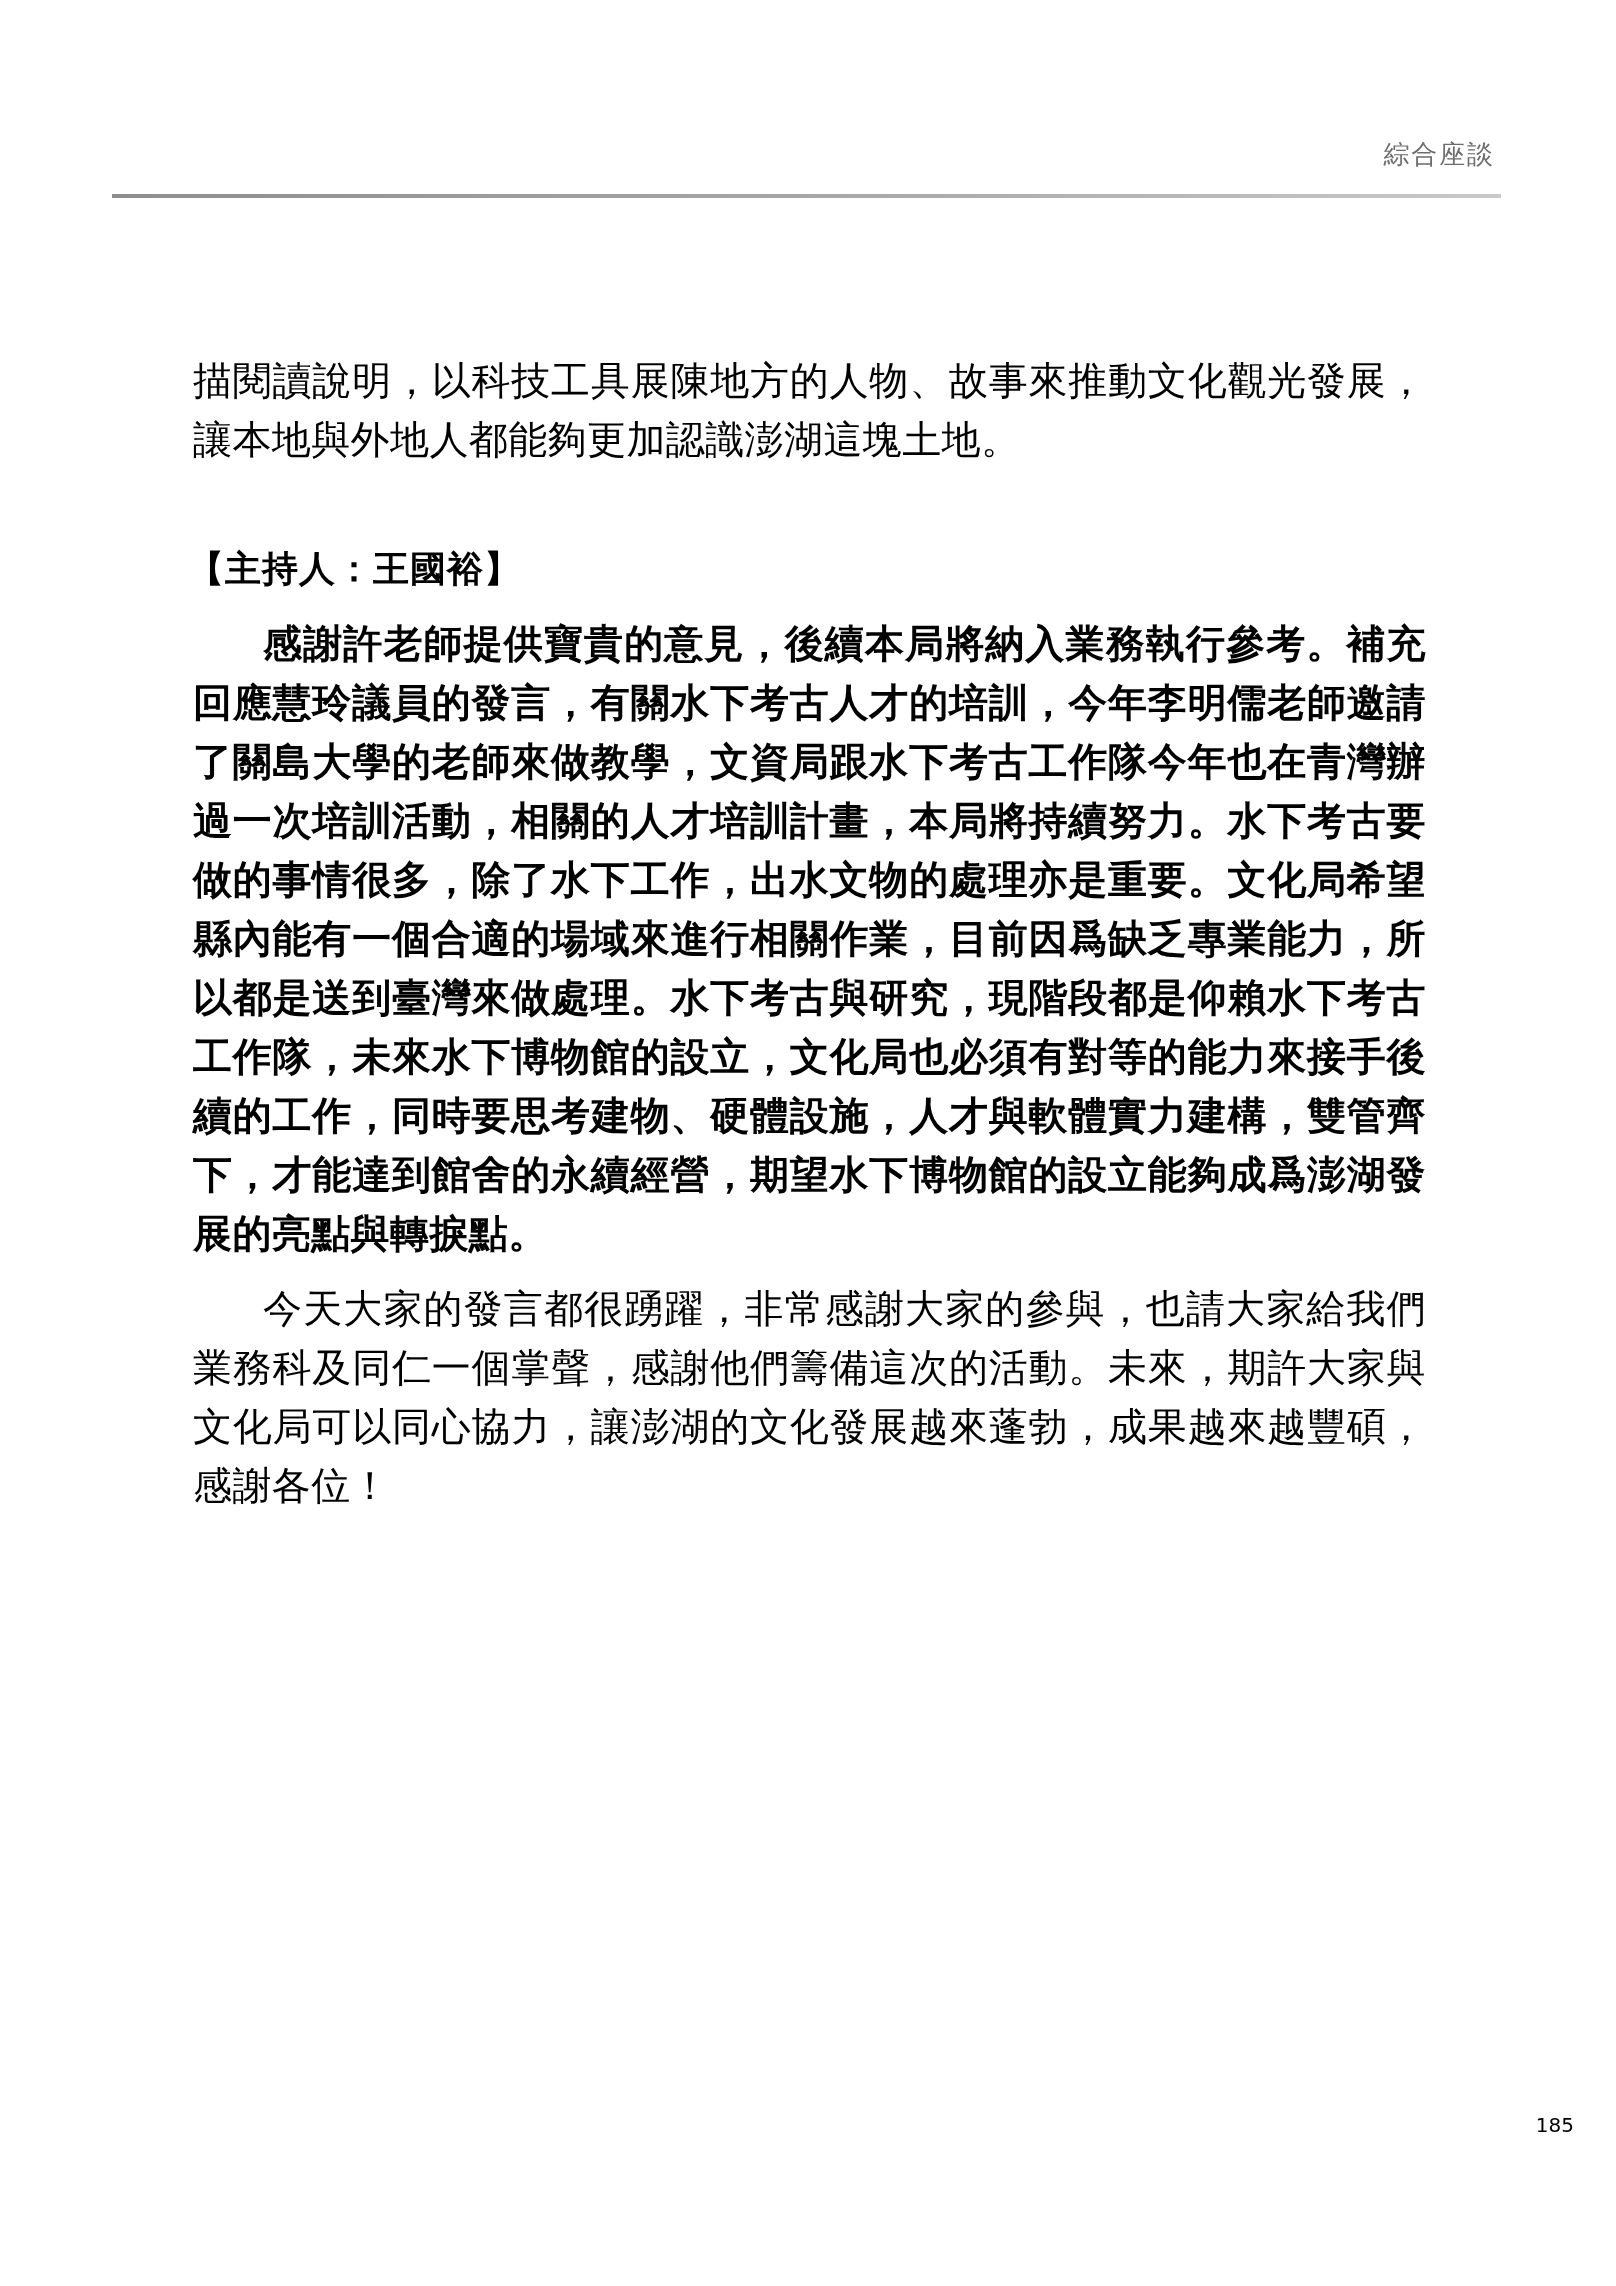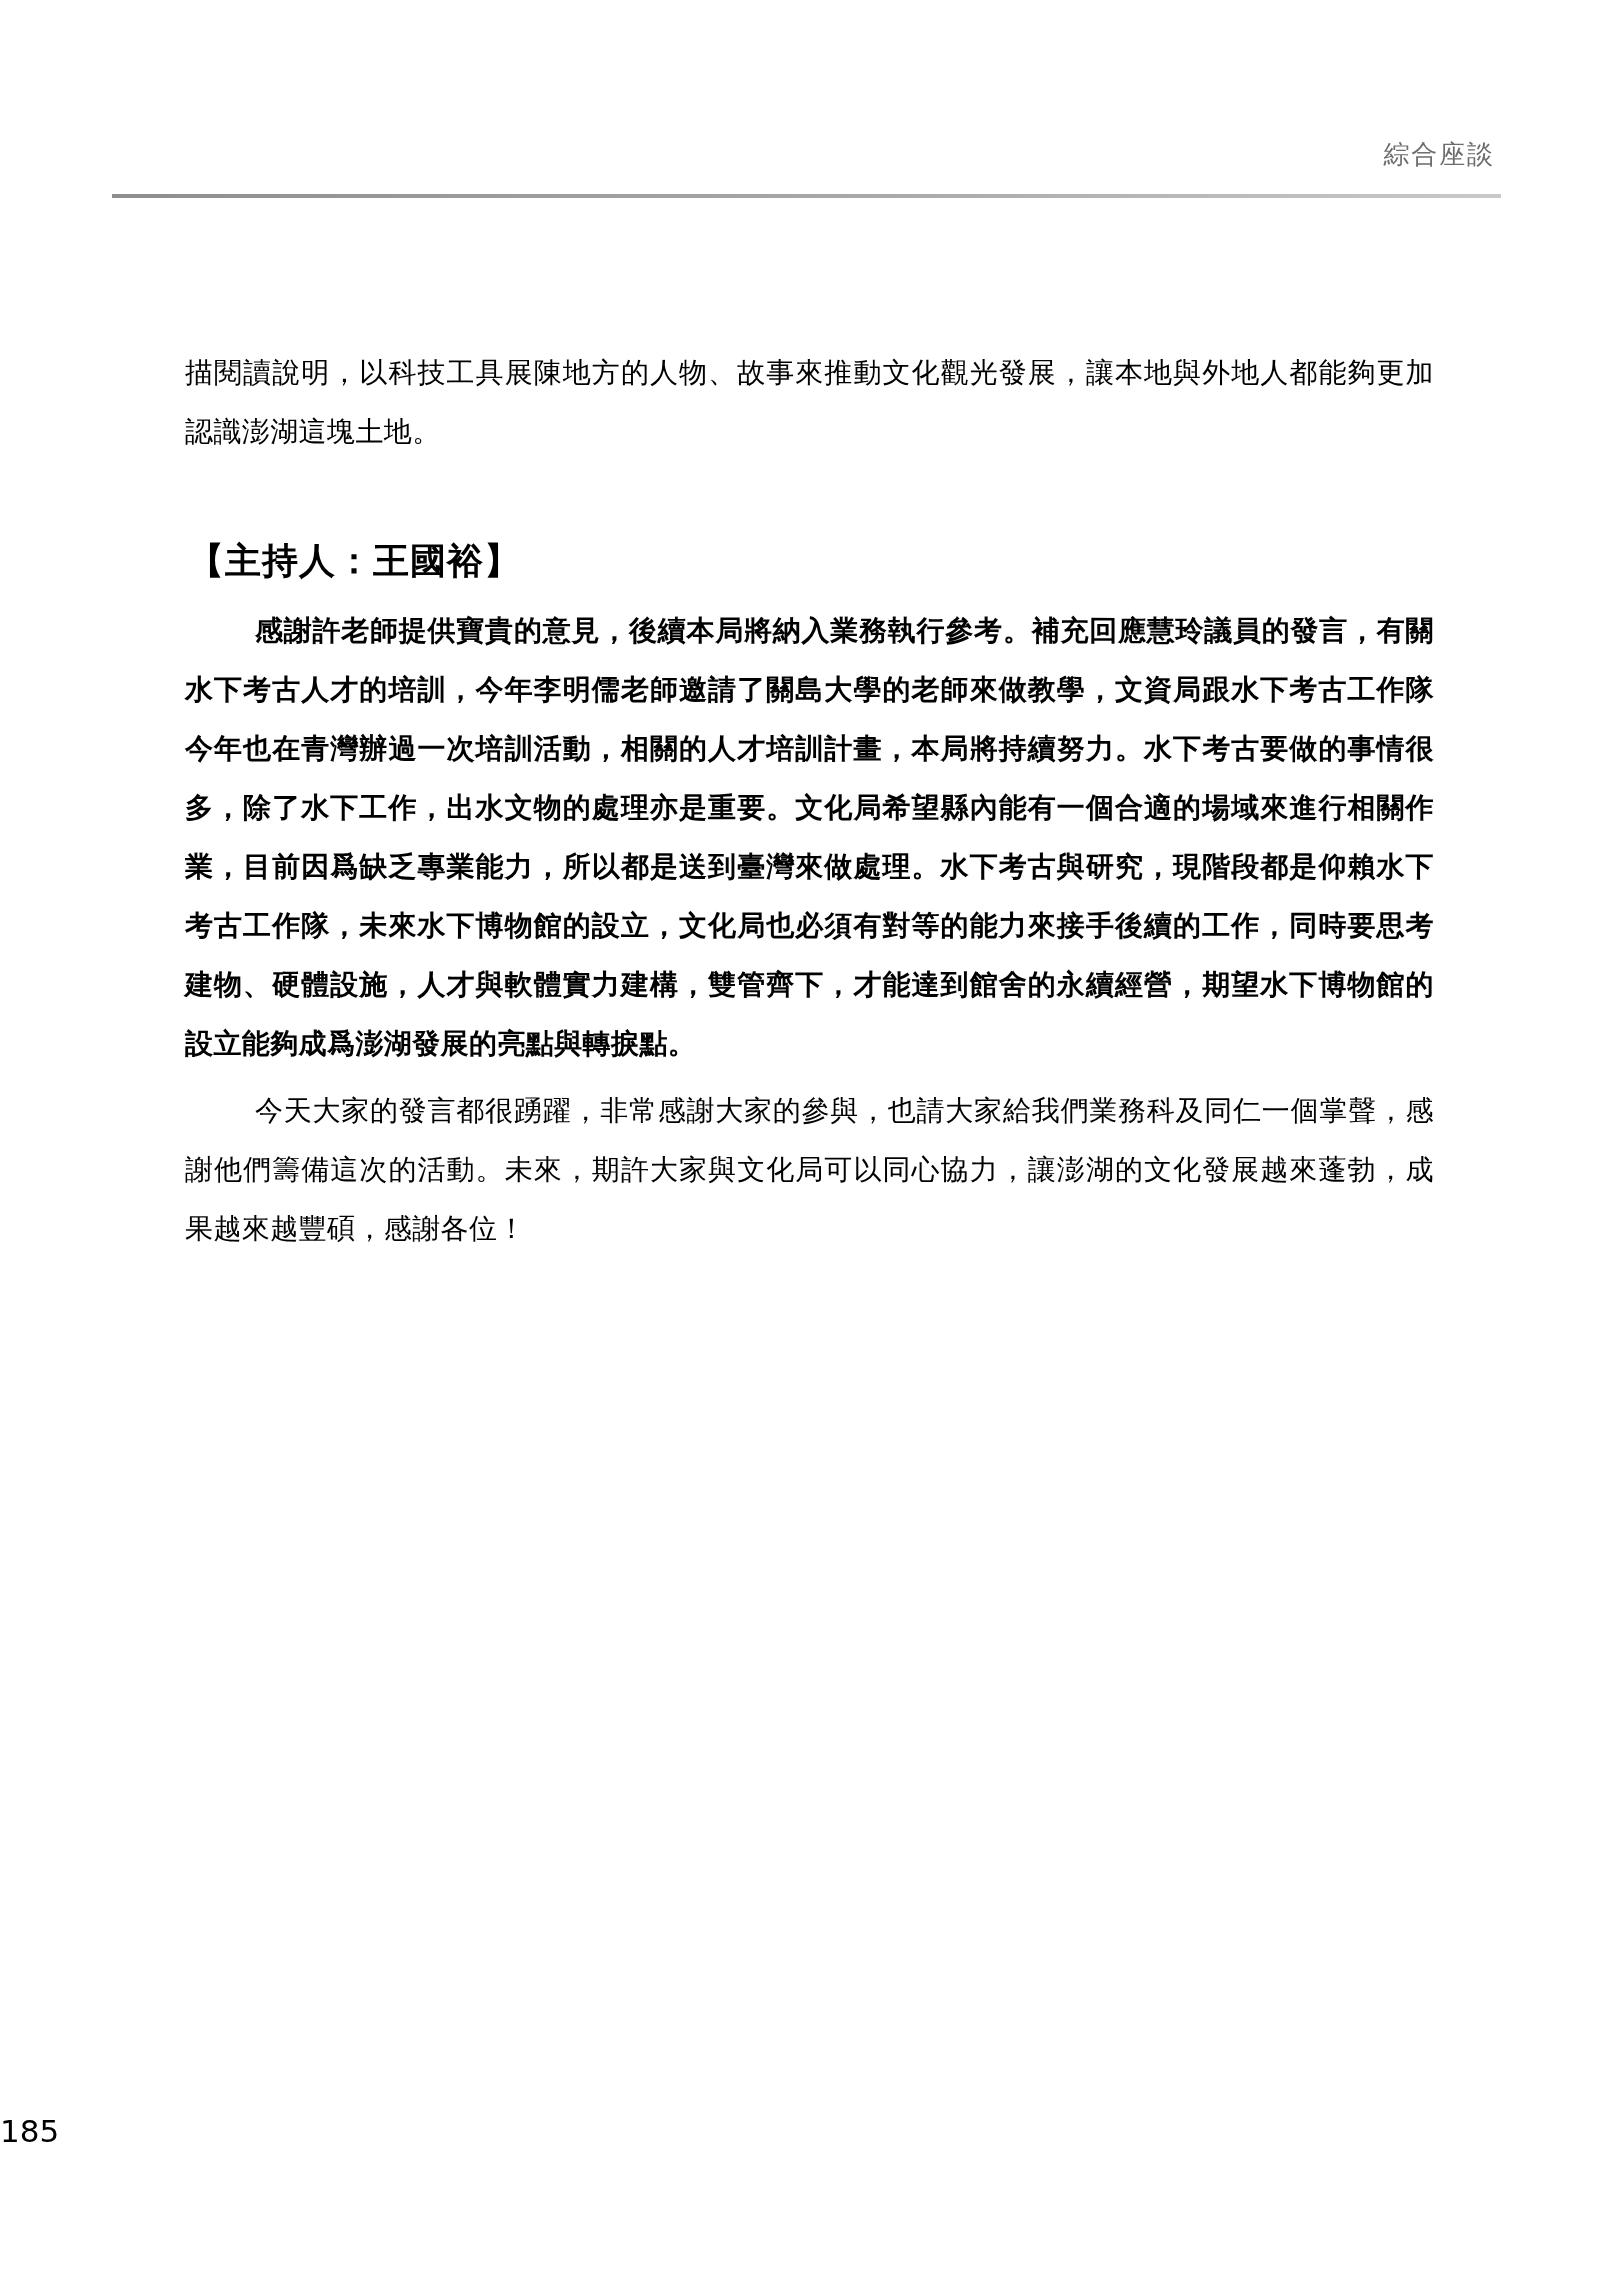--- a/index.html
+++ b/index.html
@@ -53,22 +53,22 @@
   }
 
   
   .content {
     position: absolute;
     left: 177px;
     top: 335px;
     width: 1265px;
   }
   p.para {
-    margin: 8px;
-    font-size: 28px;
+    margin: 16px;
+    font-size: 39px;
     line-height: 59px;
     text-align: justify;
     text-justify: inter-ideograph;
     letter-spacing: 0.4px;
   }
   p.indent {
     text-indent: 70px;
   }
   .section-title {
     margin: 11px;
@@ -79,22 +79,22 @@
   }
   .gap-before-title { margin-top: 70px; }
   .gap-after-title  { margin-top: 23px; font-weight: bold; }
 
   
   .page-number {
     position: absolute;
     left: 0;
     top: 2113px;
     width: 1574px;
-    text-align: left;
-    font-size: 31px;
+    text-align: right;
+    font-size: 20px;
     font-family: "DejaVu Sans", "Liberation Sans", sans-serif;
     color: #000000;
   }
 </style>
 </head>
 <body>
 
 <div class="page">
 
   <div class="header-area">

